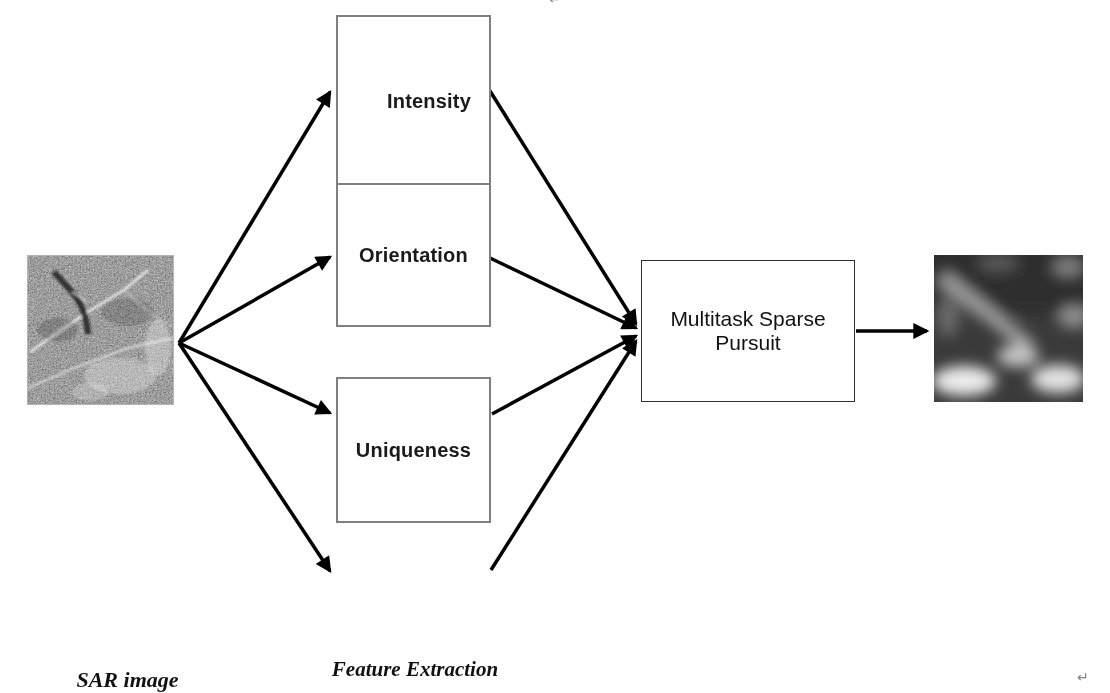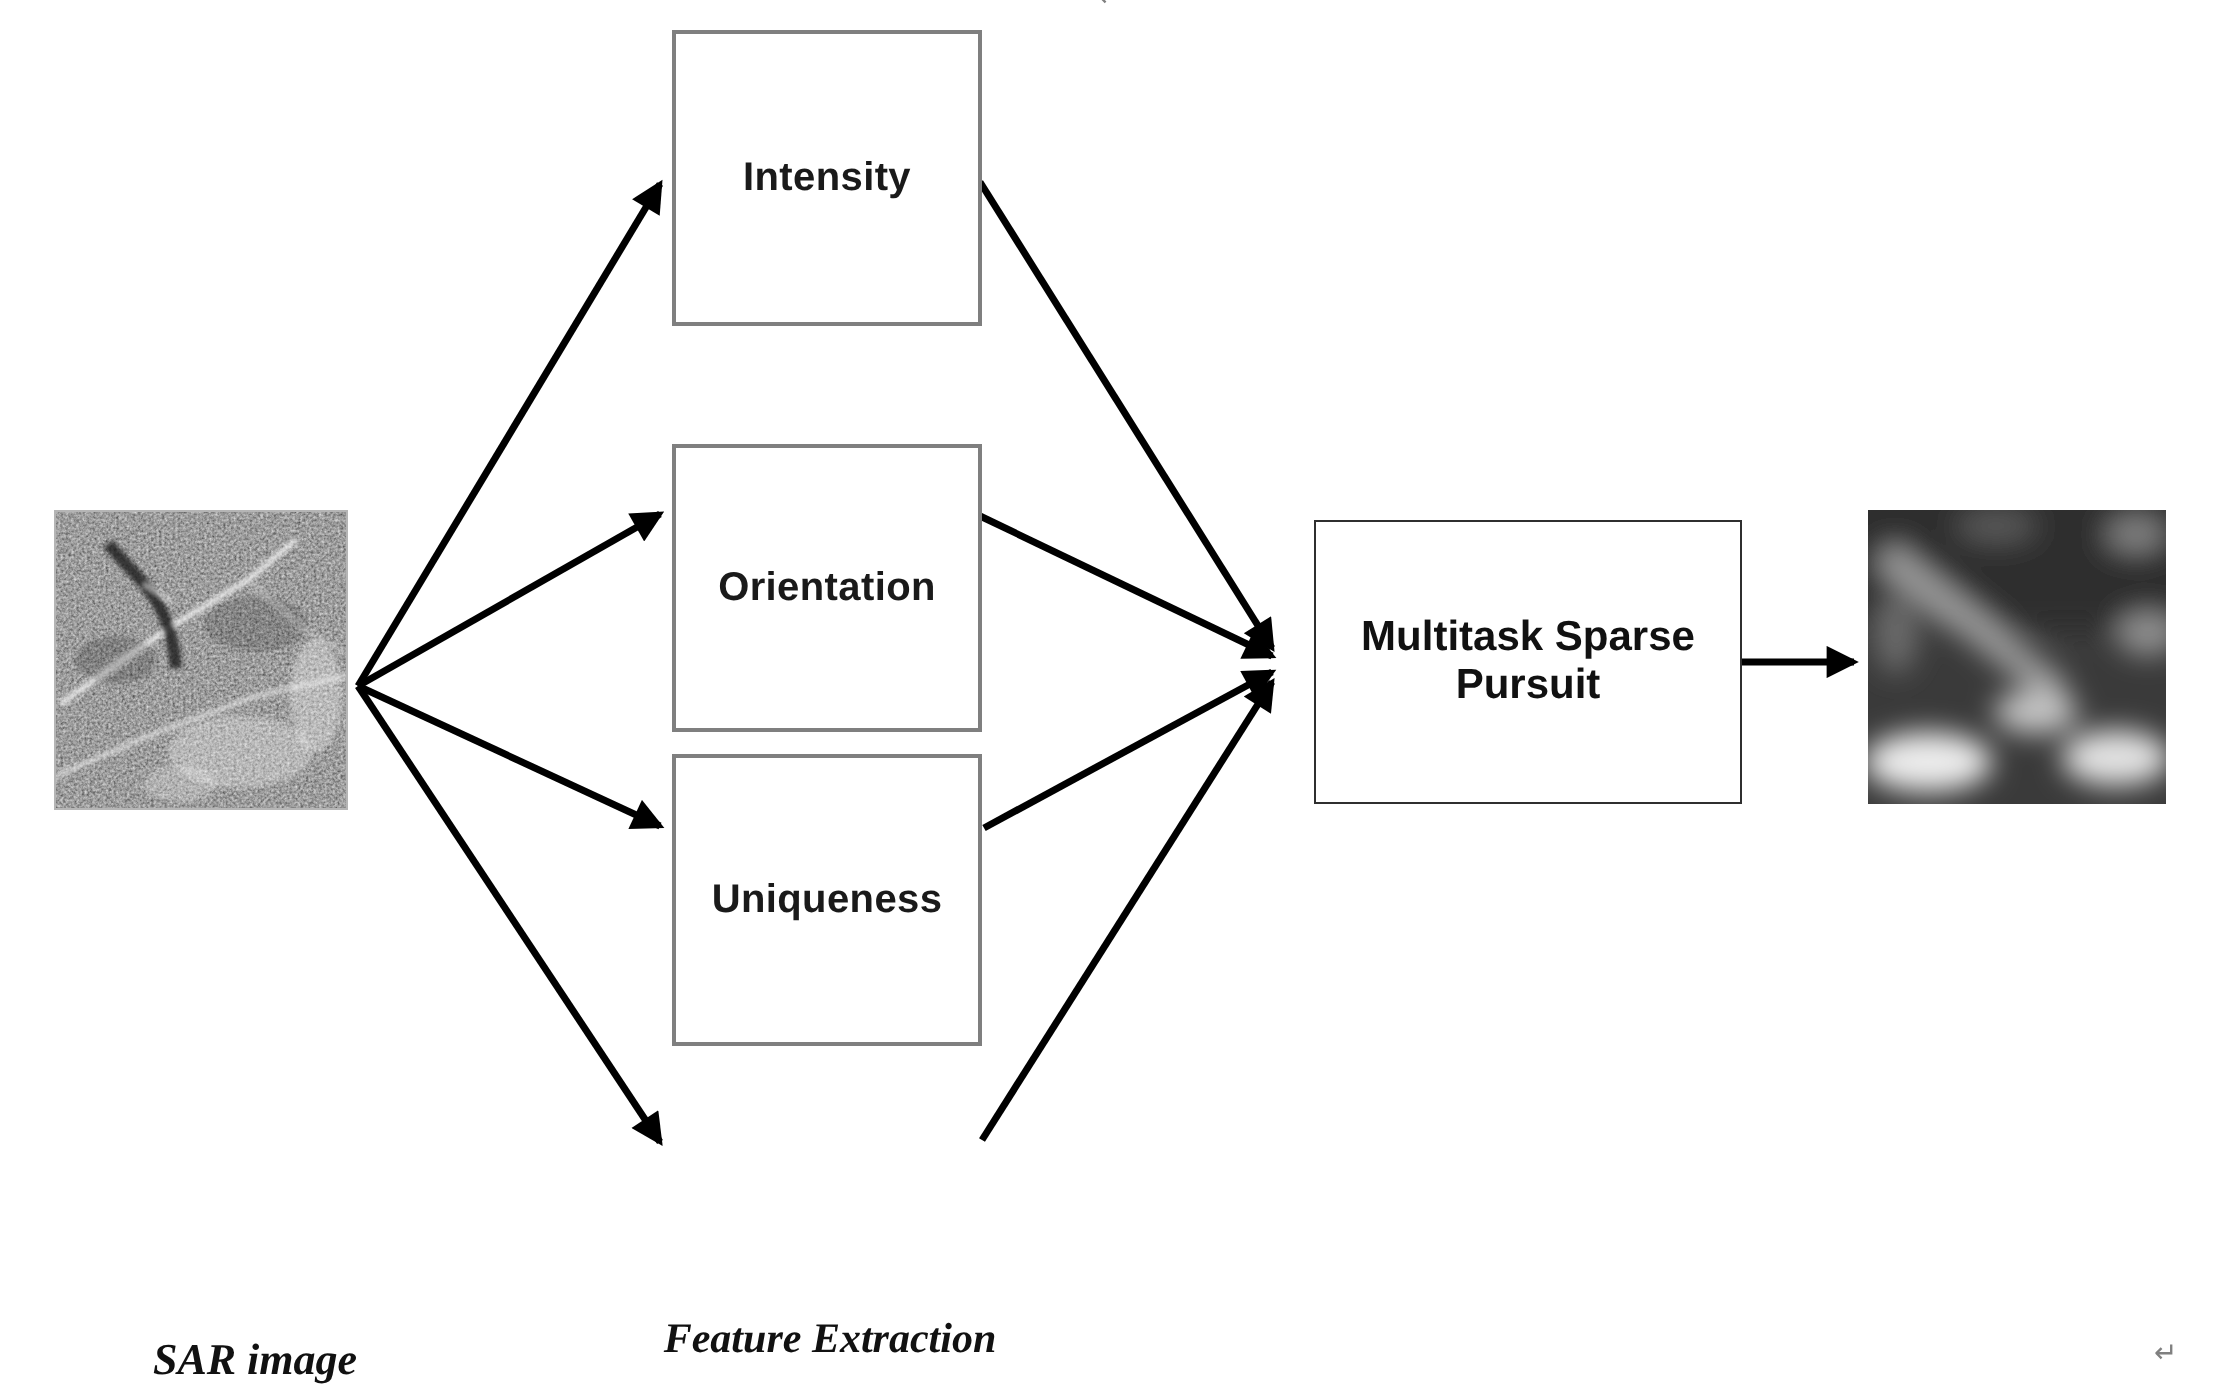--- a/index.html
+++ b/index.html
@@ -5,26 +5,26 @@
   html,body{margin:0;padding:0;background:#fff;}
   body{width:1110px;height:693px;overflow:hidden;position:relative;
        font-family:"Liberation Sans",sans-serif;}
   .canvas{position:absolute;inset:0;width:1110px;height:693px;}
   .arrows{position:absolute;left:0;top:0;z-index:1;}
   .box{position:absolute;z-index:2;background:#fff;display:flex;align-items:center;
        justify-content:center;text-align:center;box-sizing:border-box;}
   .featurebox{border:2px solid #7f7f7f;width:155px;left:336px;
        font-weight:bold;font-size:20px;color:#1a1a1a;letter-spacing:.2px;}
   .featurebox span{padding:0 18px;line-height:1.2;}
-  #box-intensity{top:15px;height:148px;}
-  #box-orientation{top:183px;height:144px;margin-top:39px;}
+  #box-intensity{top:15px;height:171px;justify-content:flex-end;}
+  #box-orientation{top:183px;height:144px;}
   #box-uniqueness{top:345px;height:146px;margin-top:32px;}
   #box-global{top:511px;height:145px;}
   .processbox{border:1.5px solid #2f2f2f;left:641px;top:260px;width:214px;height:142px;
-       font-weight:bold;font-size:21px;color:#111;margin-left:16px;}
+       font-weight:normal;font-size:21px;color:#111;}
   .processbox span{padding:0 14px;line-height:1.15;}
   .imgwrap{position:absolute;z-index:2;}
   #sar-wrap{left:27px;top:255px;}
   #saliency-wrap{left:934px;top:255px;}
   .imgframe{overflow:hidden;line-height:0;}
   #sar-frame{width:147px;height:150px;border:1px solid #b5b5b5;box-sizing:border-box;}
   #saliency-frame{width:149px;height:147px;}
   .caption{position:absolute;z-index:2;font-family:"Liberation Serif",serif;
        font-weight:bold;font-style:italic;color:#111;text-align:center;white-space:nowrap;}
   #cap-sar{left:27px;top:412px;width:147px;font-size:22px;}

